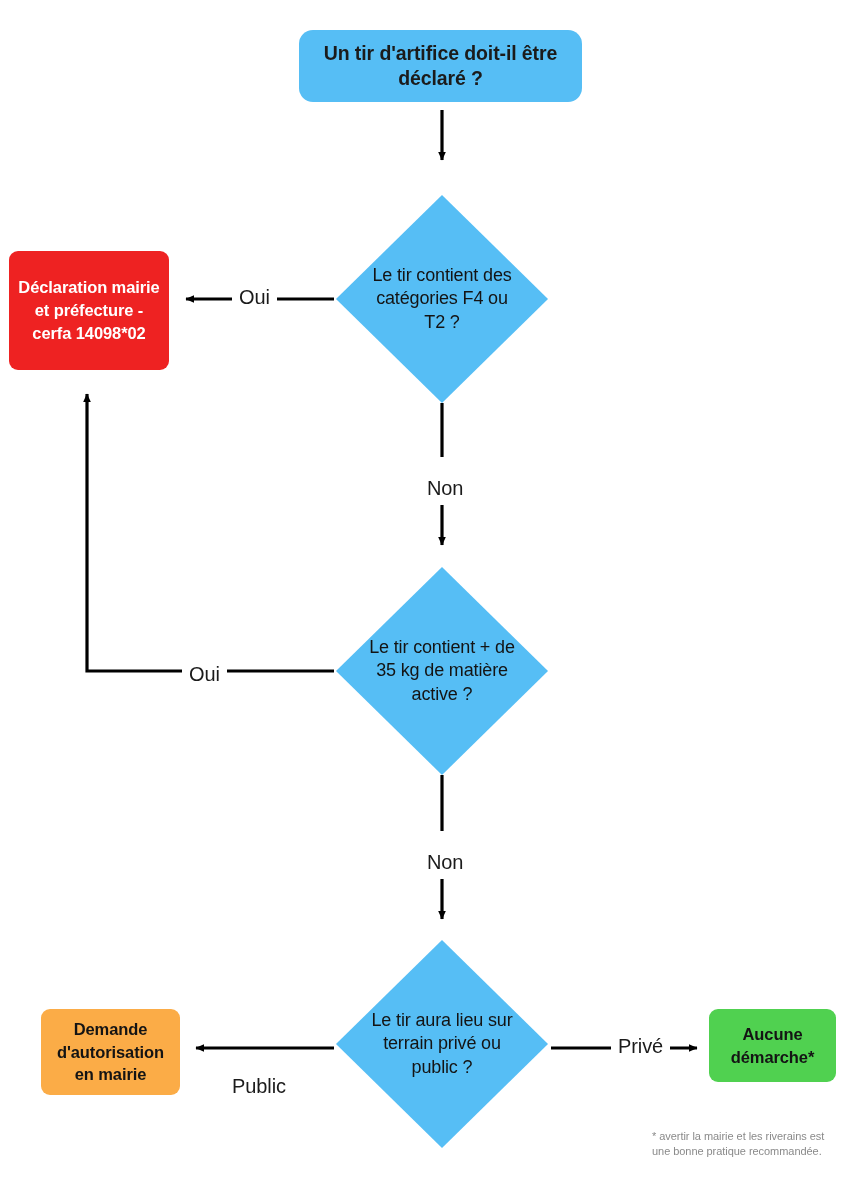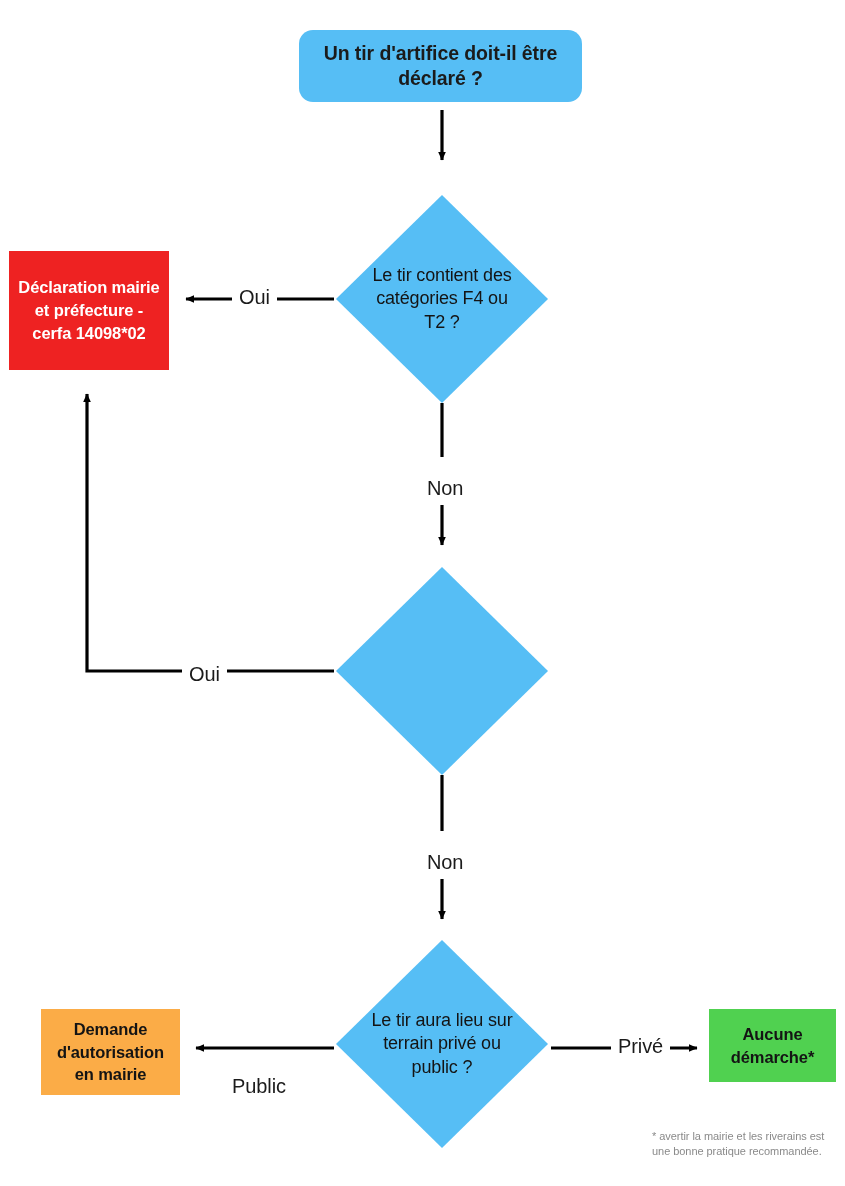--- a/index.html
+++ b/index.html
@@ -80,20 +80,21 @@
   #decision-1 { left: 336px; top: 195px;  width: 212px; height: 208px; }
   #decision-2 { left: 336px; top: 567px;  width: 212px; height: 208px; }
   #decision-3 { left: 336px; top: 940px;  width: 212px; height: 208px; }
 
   .terminal {
     font-size: 16.5px;
     font-weight: bold;
     line-height: 1.38;
     letter-spacing: -0.1px;
     padding: 4px 8px;
+    border-radius: 9px;
   }
   #box-declaration {
     left: 9px;  top: 251px;  width: 160px; height: 119px;
     background: #EE2222;
     color: #ffffff;
   }
   #box-autorisation {
     left: 41px; top: 1009px; width: 139px; height: 86px;
     background: #FBAC47;
     color: #141414;
@@ -187,20 +188,21 @@
 
   <div class="node start-node" id="start-node">Un tir d'artifice doit-il être déclaré ?</div>
 
   <div class="node decision" id="decision-1">
     <span class="dshape"></span>
     <span class="dtext">Le tir contient des catégories F4 ou T2 ?</span>
   </div>
 
   <div class="node decision" id="decision-2">
     <span class="dshape"></span>
+    <span class="dtext">Le tir contient + de 35 kg de matière active ?</span>
   </div>
 
   <div class="node decision" id="decision-3">
     <span class="dshape"></span>
     <span class="dtext">Le tir aura lieu sur terrain privé ou public ?</span>
   </div>
 
   <div class="node terminal" id="box-declaration">Déclaration mairie et préfecture - cerfa 14098*02</div>
 
   <div class="node terminal" id="box-aucune">Aucune démarche*</div>

